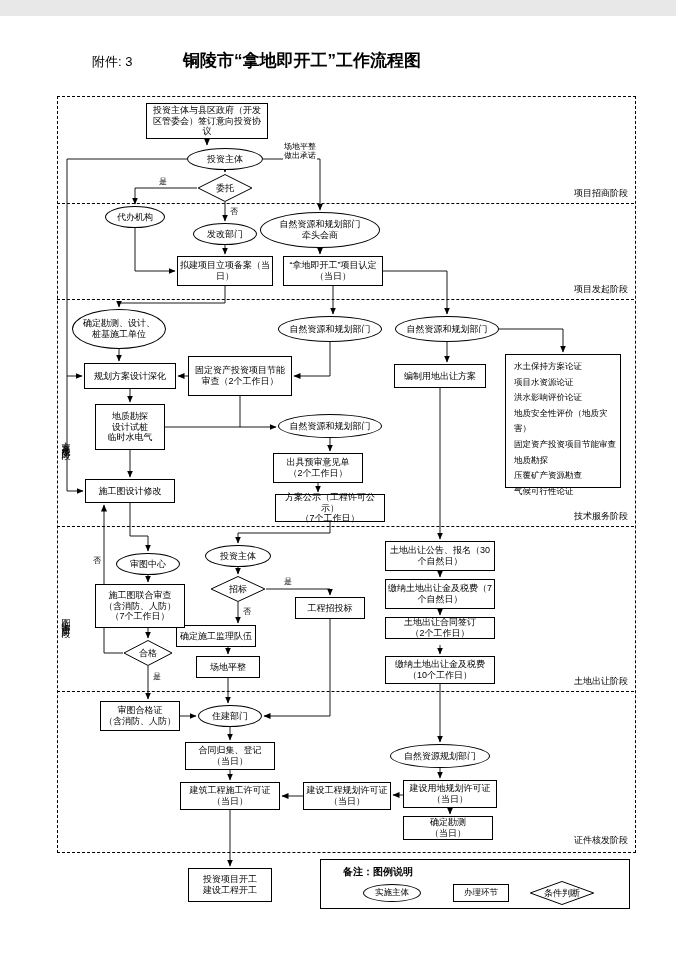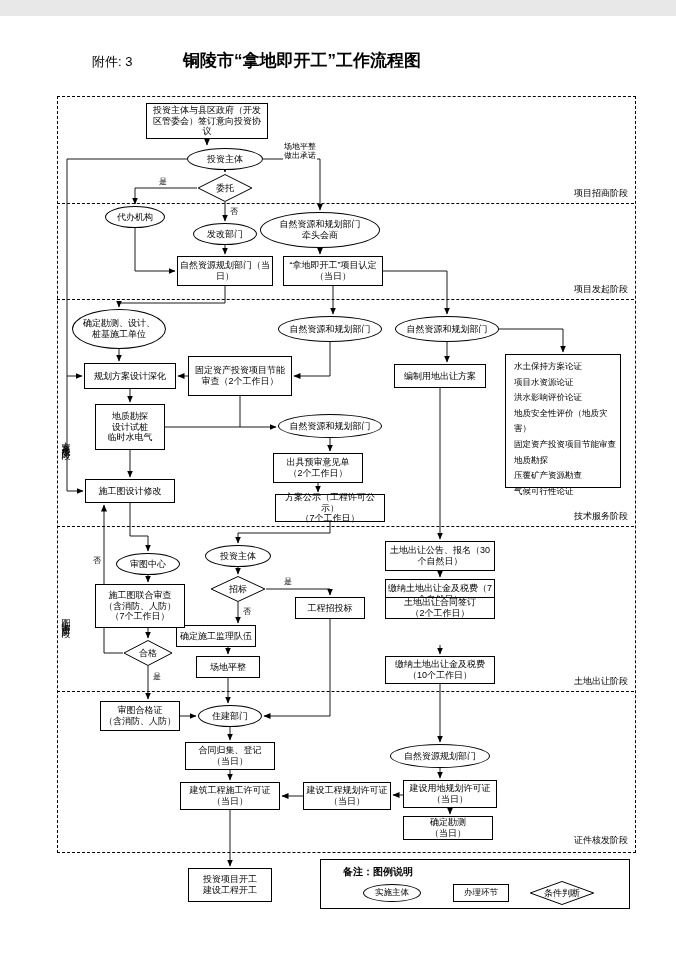--- a/index.html
+++ b/index.html
@@ -138,21 +138,21 @@
       <span>代办机构</span>
     </div>
   <div class="node ellipse" style="left:193px;top:207px;width:64px;height:20px">
       <span>发改部门</span>
     </div>
   <div class="node ellipse" style="left:260px;top:196px;width:120px;height:36px">
     <span class="ln">自然资源和规划部门</span>
       <span class="ln">牵头会商</span>
   </div>
   <div class="node rect" style="left:177px;top:240px;width:96px;height:30px">
-      <span>自然资源规划部门（当日）</span>
+      <span>拟建项目立项备案（当日）</span>
     </div>
   <div class="node rect" style="left:283px;top:240px;width:100px;height:30px">
       <span>“拿地即开工”项目认定（当日）</span>
     </div>
 
   <div class="node ellipse" style="left:72px;top:293px;width:94px;height:40px">
     <span class="ln">确定勘测、设计、</span>
       <span class="ln">桩基施工单位</span>
   </div>
   <div class="node rect" style="left:84px;top:347px;width:92px;height:26px">
@@ -238,21 +238,21 @@
   <div class="node rect" style="left:196px;top:640px;width:64px;height:20px">
       <span>场地平整</span>
     </div>
 
   <div class="node rect" style="left:385px;top:525px;width:110px;height:30px">
       <span>土地出让公告、报名（30个自然日）</span>
     </div>
   <div class="node rect" style="left:385px;top:563px;width:110px;height:30px">
       <span>缴纳土地出让金及税费（7个自然日）</span>
     </div>
-  <div class="node rect" style="left:385px;top:581px;width:110px;height:20px">
+  <div class="node rect" style="left:385px;top:601px;width:110px;height:20px">
     <span class="ln">土地出让合同签订</span>
       <span class="ln">（2个工作日）</span>
   </div>
   <div class="node rect" style="left:385px;top:640px;width:110px;height:28px">
     <span class="ln">缴纳土地出让金及税费</span>
       <span class="ln">（10个工作日）</span>
   </div>
 
   <div class="node rect" style="left:100px;top:685px;width:80px;height:30px">
     <span class="ln">审图合格证</span>

